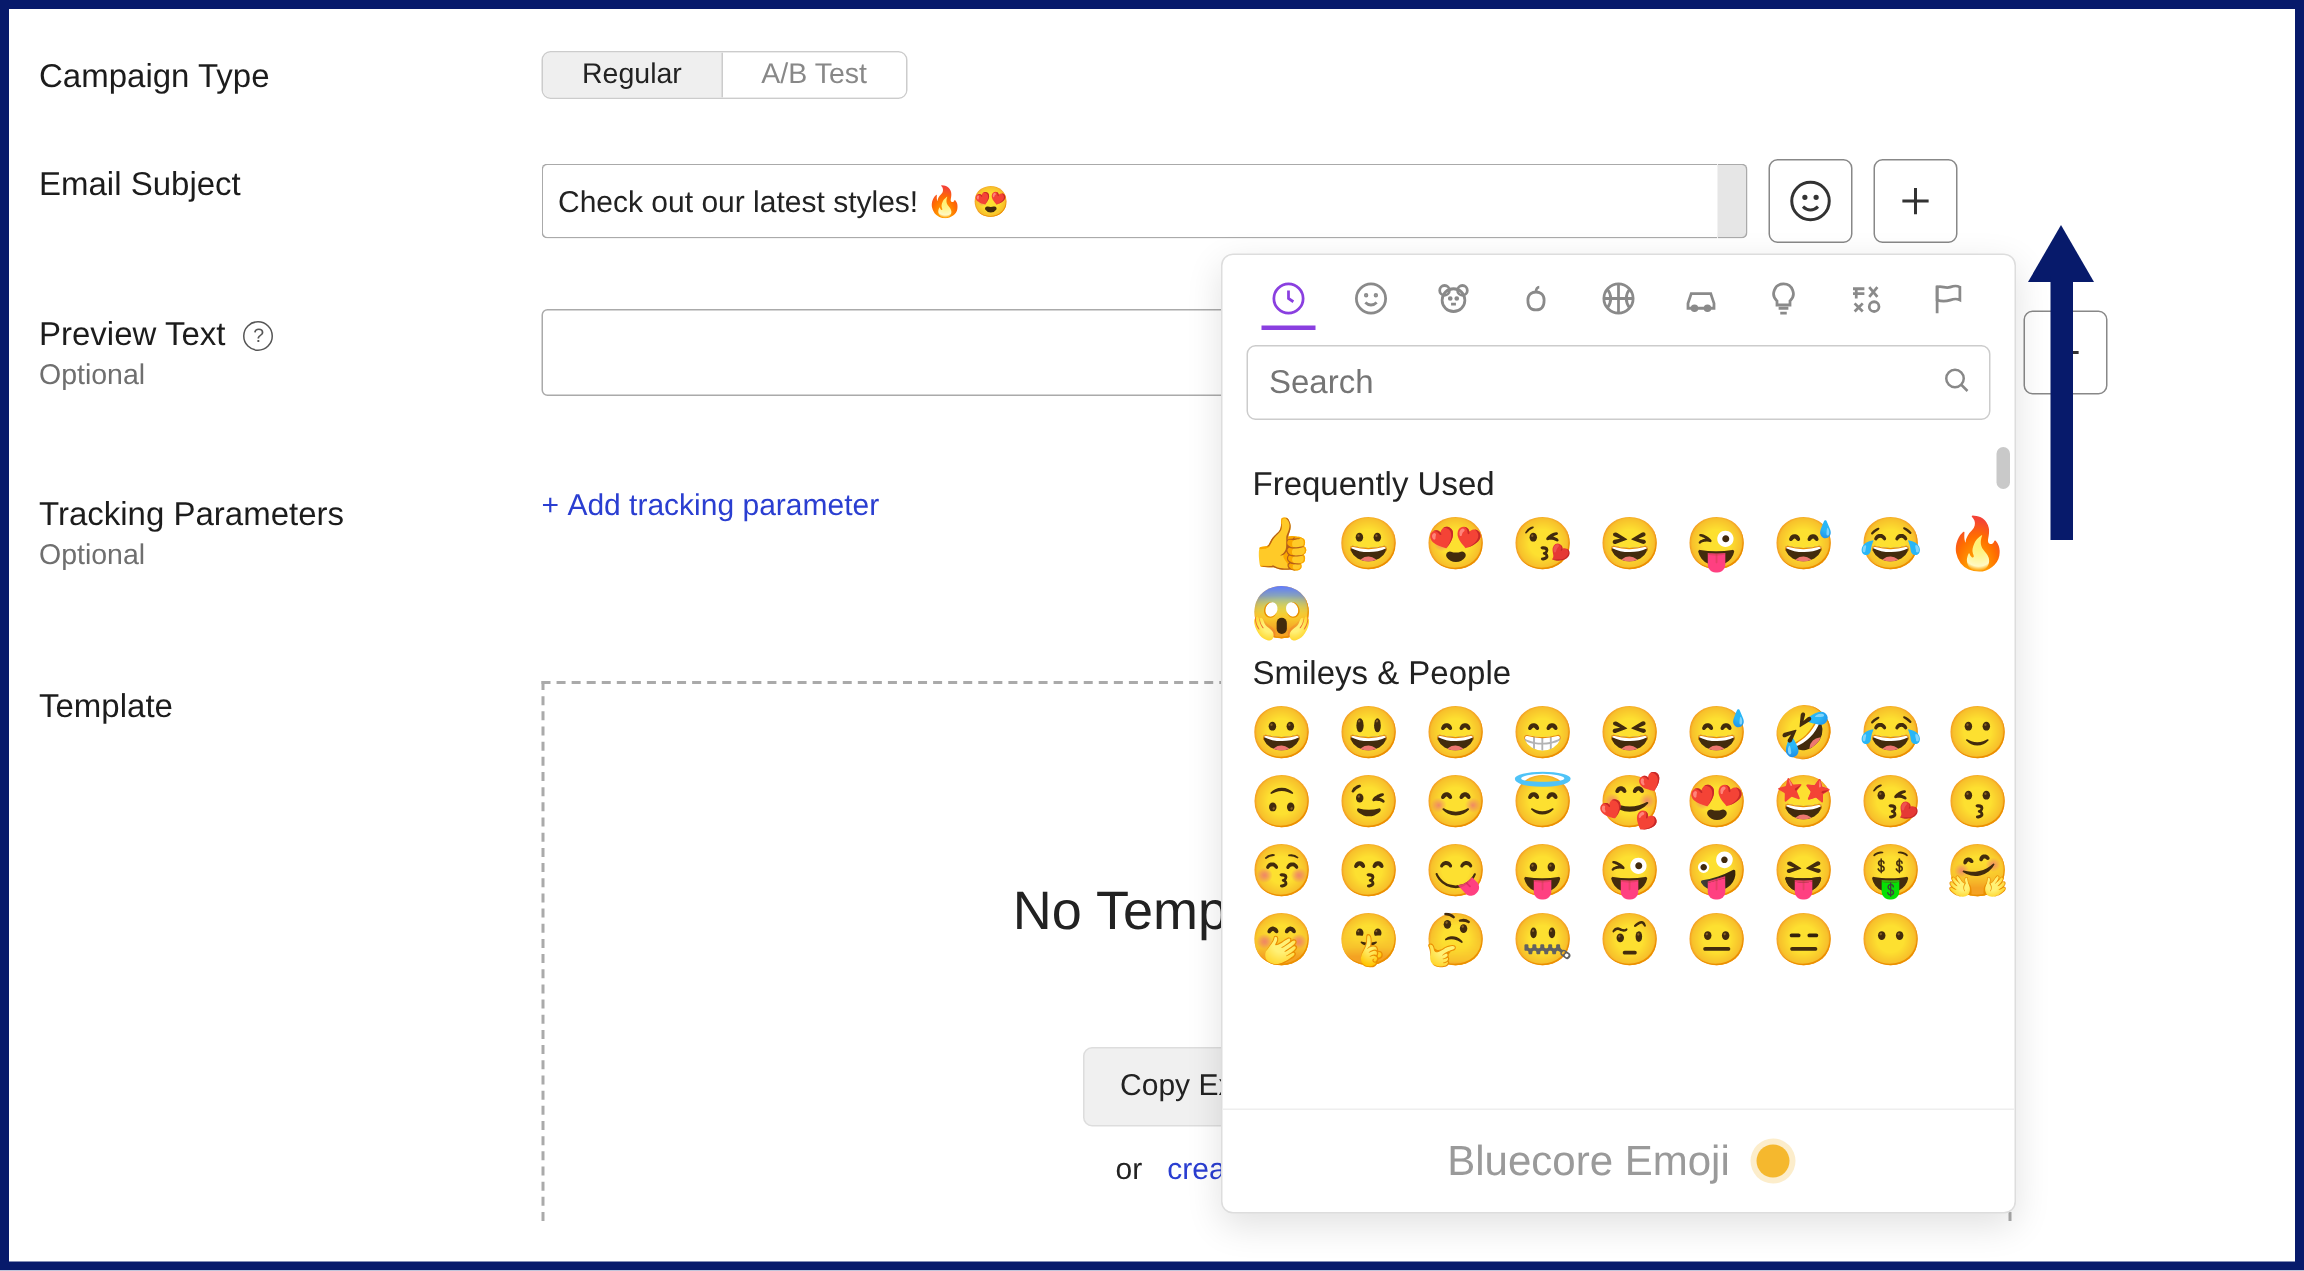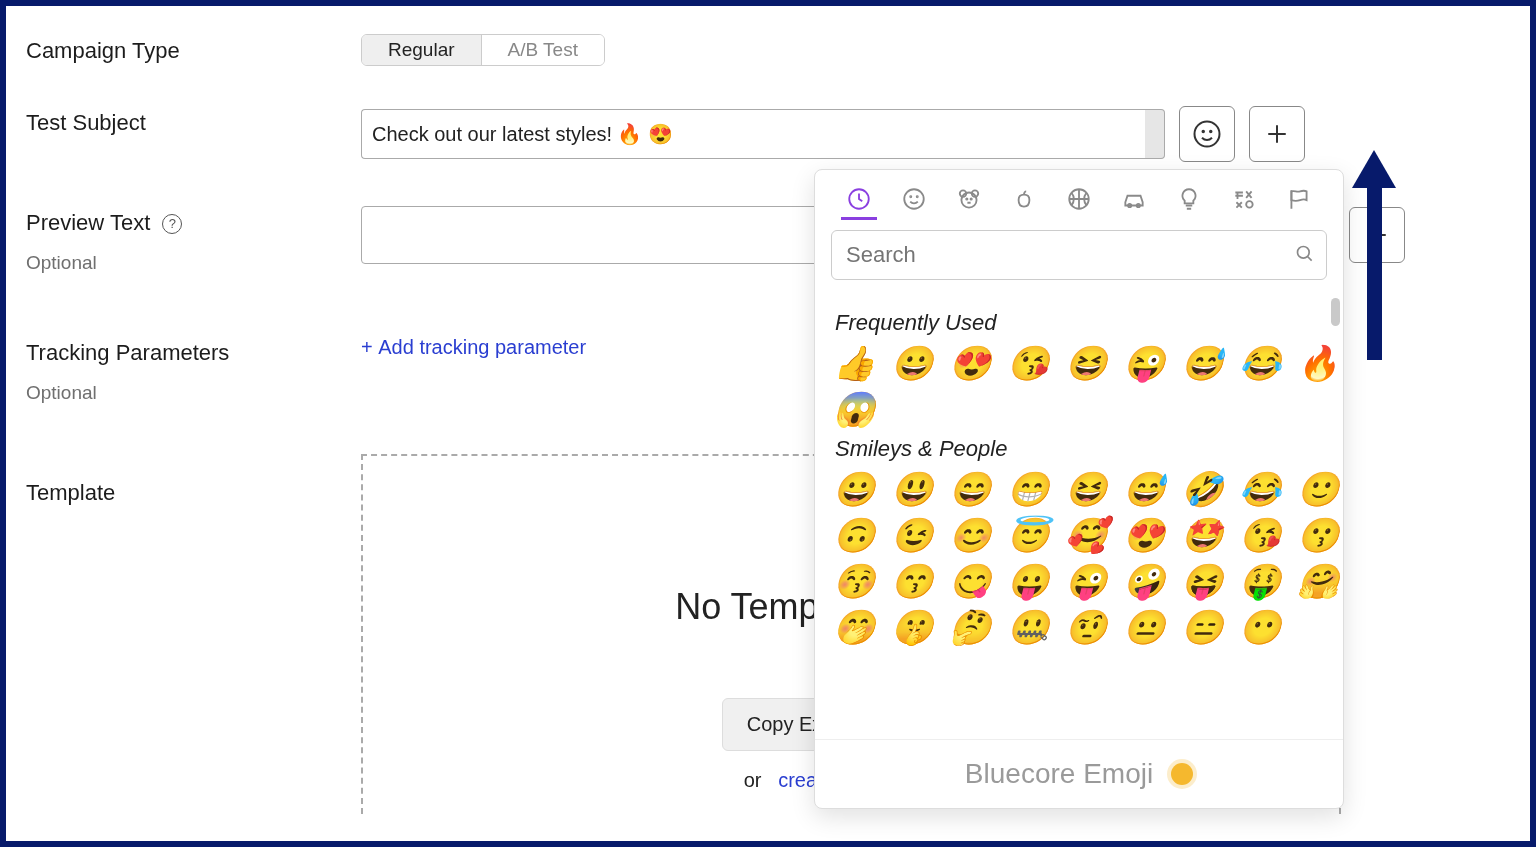--- a/index.html
+++ b/index.html
@@ -17,21 +17,21 @@
     margin-bottom: 50px;
   }
   .label-col {
     width: 335px;
     padding-top: 4px;
   }
   .label-col .label-main {
     font-size: 22px; color: #1c1c1c; font-weight: 500;
   }
   .label-col .label-sub {
-    font-size: 19px; color: #6f6f6f; margin-top: 16px;
+    font-size: 19px; color: #6f6f6f; margin-top: 4px;
   }
   .field-col { flex: 1; display:flex; align-items:center; }
   .btn-toggle-group { display:flex; border:1px solid #ccc; border-radius:6px; overflow:hidden; }
   .btn-toggle {
     padding: 4px 26px; font-size:19px; background:#fff; border:none;
     cursor:pointer; color:#888;
   }
   .btn-toggle.active { background:#efefef; color:#222; font-weight:500; border-right:1px solid #ccc;}
   .input-text {
     height: 50px; font-size:20px; padding: 2px 10px;
@@ -89,21 +89,21 @@
   }
   .emoji-cat.active { color:#8a3fe0; border-bottom:3px solid #8a3fe0;}
   .emoji-cat svg { width:26px;height:26px; fill:none; stroke:currentColor; stroke-width:1.7;}
   .emoji-search-wrap { padding:10px 16px 12px 16px; }
   .emoji-search {
     width:100%; height:50px; border:1px solid #ccc; border-radius:6px;
     font-size:22px; padding:0 40px 0 14px; color:#555;
   }
   .emoji-search-wrap { position:relative; }
   .emoji-search-icon { position:absolute; right:28px; top:24px; color:#888;}
-  .emoji-body { flex:1; overflow-y:auto; padding:8px 0 12px 16px; position:relative;font-style:italic;}
+  .emoji-body { flex:1; overflow-y:auto; padding:8px 0 12px 16px; position:relative;}
   .emoji-section-title { font-size:22px; color:#222; font-weight:500; margin:10px 0 10px 4px;}
   .emoji-grid { display:grid; grid-template-columns:repeat(9, 1fr); gap:12px 10px; }
   .emoji-item { font-size:34px; line-height:1; cursor:pointer; text-align:center; }
   .emoji-scroll-thumb {
     position:absolute; right:3px; width:9px; height:28px;
     background:#c9c9c9; border-radius:5px;
   }
   .emoji-footer {
     border-top:1px solid #eee; padding:18px 20px;
     display:flex; align-items:center; justify-content:center; gap:18px;
@@ -135,21 +135,21 @@
     <div class="field-col">
       <div class="btn-toggle-group">
         <button class="btn-toggle active">Regular</button>
         <button class="btn-toggle">A/B Test</button>
       </div>
     </div>
   </div>
 
   <div class="row" style="margin-bottom:44px;">
     <div class="label-col">
-      <div class="label-main">Test Subject</div>
+      <div class="label-main">Email Subject</div>
     </div>
     <div class="field-col">
       <input class="input-text subject-input" value="Check out our latest styles! 🔥 😍" style="">
       <div class="input-cap"></div>
       <div class="icon-btn">
         <svg viewBox="0 0 24 24">
             <circle cx="12" cy="12" r="10"></circle>
             <circle cx="9" cy="10" r="0.6" fill="#333"></circle>
             <circle cx="15" cy="10" r="0.6" fill="#333"></circle>
             <path d="M8 15c1.2 1.2 2.5 1.8 4 1.8s2.8-.6 4-1.8"></path>

